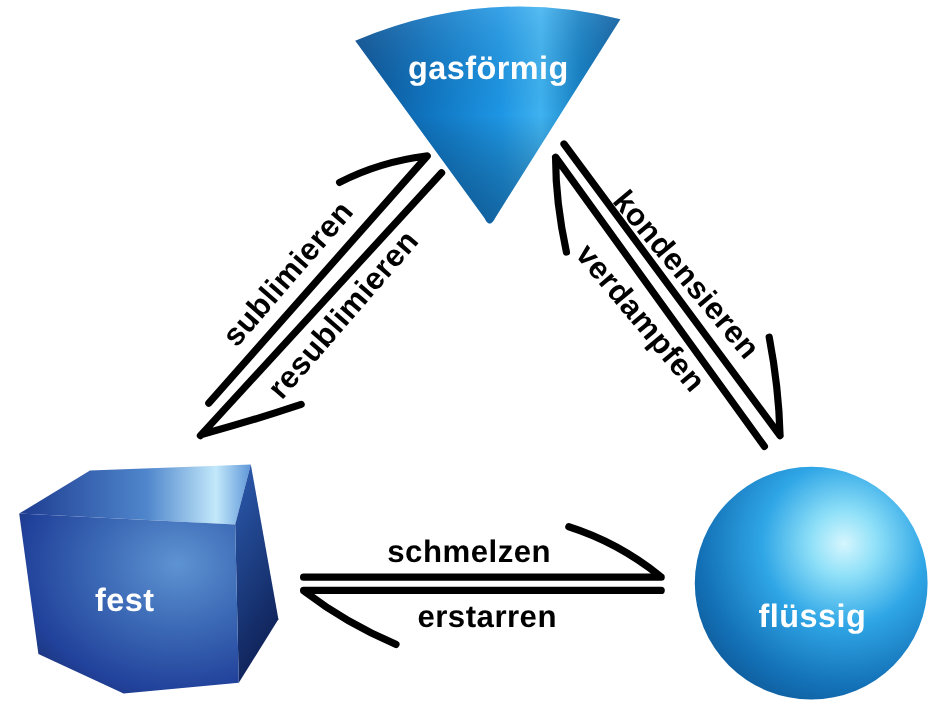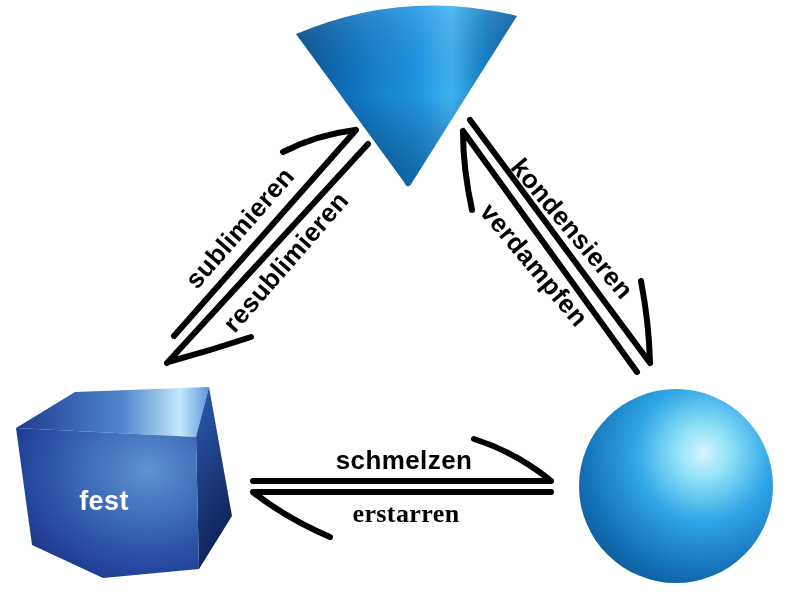--- a/index.html
+++ b/index.html
@@ -79,22 +79,24 @@
     <g stroke="#000000" stroke-width="6" fill="none" stroke-linecap="round" stroke-linejoin="round">
       <path d="M174,336 L356,130 M283,152 Q316,135 355,130"></path>
       <path d="M368,144 L167,363 M251,337 Q209,351 168,362"></path>
       <path d="M470,120 L650,363 M641,281 Q649,323 650,362"></path>
       <path d="M637,372 L463,131 M472,210 Q463,168 463,132"></path>
       <path d="M253,481 L551,481 M474,439 Q515,452 550,480"></path>
       <path d="M551,492 L253,492 M330,537 Q288,519 254,493"></path>
     </g>
   </svg>
 
+  <div class="lbl state-lbl" style="left:407px; top:57px;">gasförmig</div>
   <div class="lbl state-lbl" style="left:104px; top:501px;text-align:right;">fest</div>
+  <div class="lbl state-lbl" style="left:677px; top:514px;">flüssig</div>
 
   <div class="lbl trans-lbl" style="left:240px; top:228px; --r:-49deg;">sublimieren</div>
   <div class="lbl trans-lbl" style="left:286px; top:262px; --r:-49deg;">resublimieren</div>
   <div class="lbl trans-lbl" style="left:572px; top:229px; --r:50deg;">kondensieren</div>
   <div class="lbl trans-lbl" style="left:534px; top:265px; --r:50deg;">verdampfen</div>
-  <div class="lbl trans-lbl" style="left:404px; top:460px;">schmelzen</div>
-  <div class="lbl trans-lbl" style="left:406px; top:514px;font-family:Liberation Serif, serif;">erstarren</div>
+  <div class="lbl trans-lbl" style="left:391px; top:460px;">schmelzen</div>
+  <div class="lbl trans-lbl" style="left:406px; top:514px;">erstarren</div>
 
 </div>
 
 </body></html>

